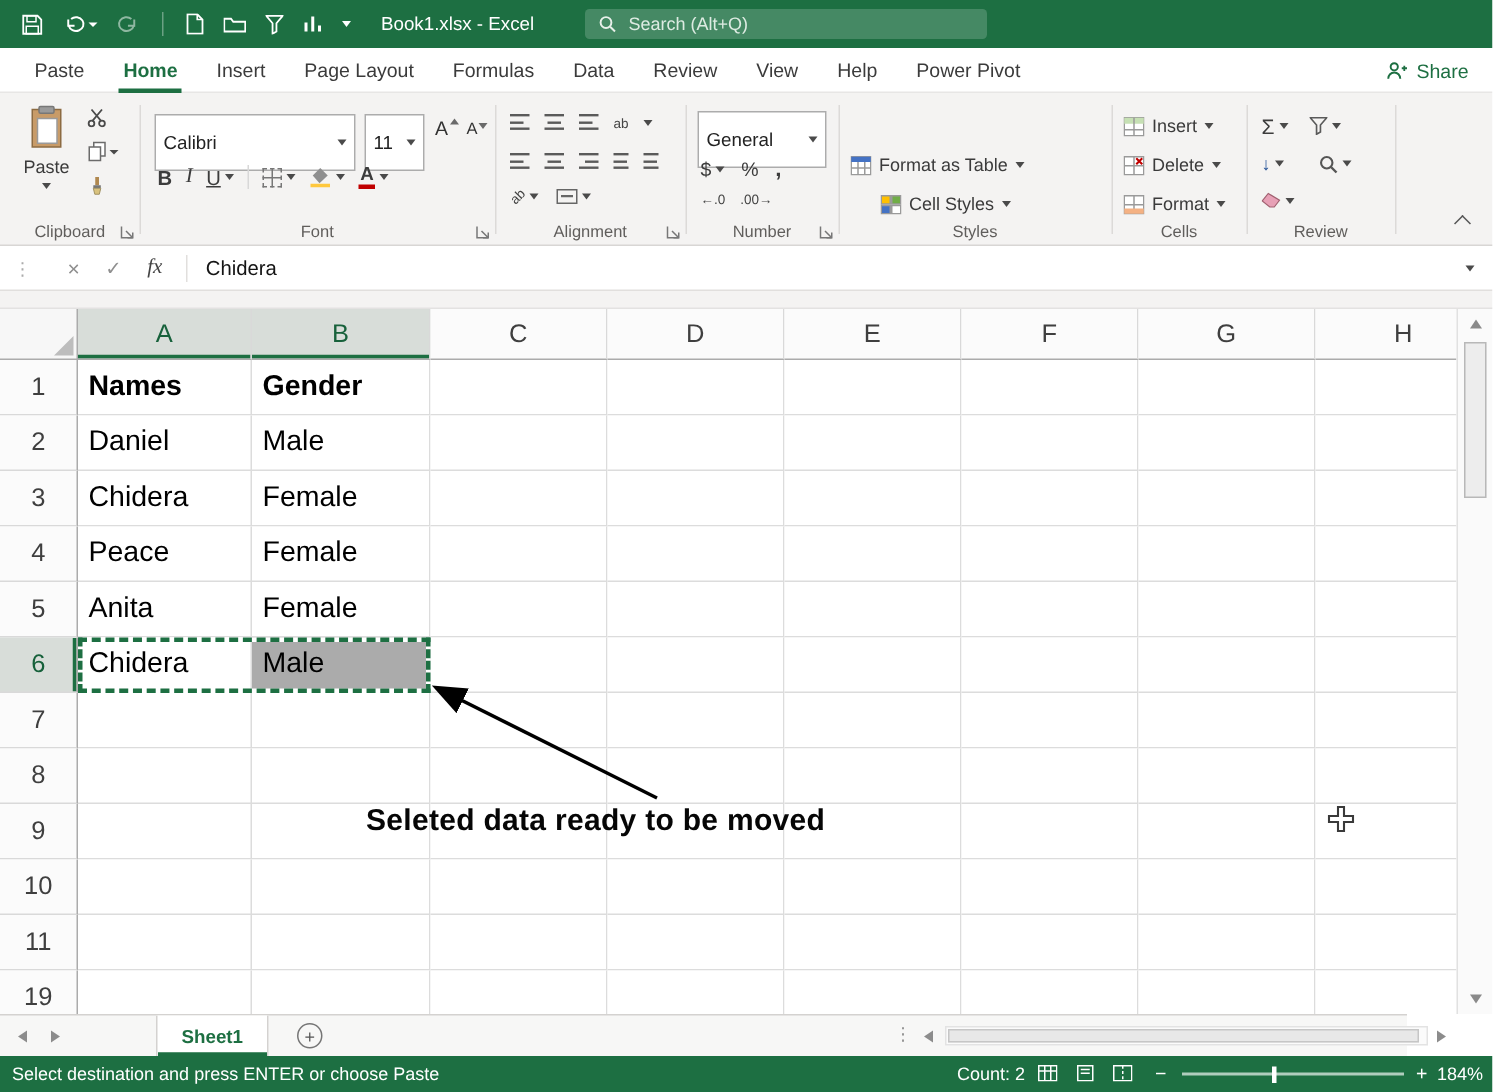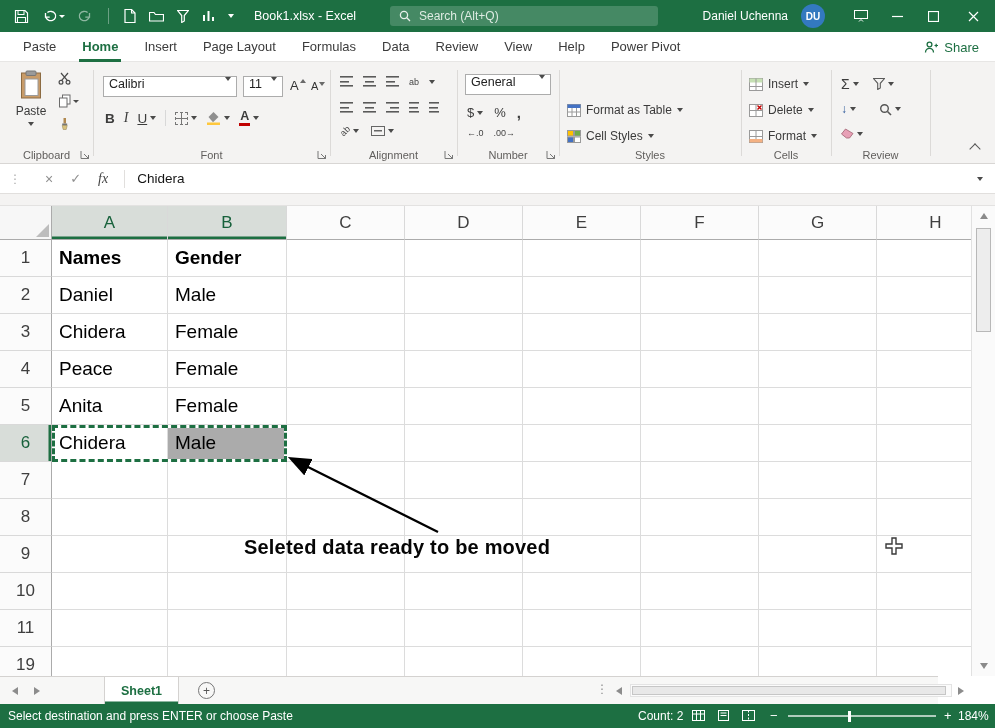--- a/index.html
+++ b/index.html
@@ -49,22 +49,22 @@
   #share{position:absolute;right:16px;top:0;height:30px;display:flex;align-items:center;gap:6px;
     color:#1D6F42;font-size:13px}
 
   
   #ribbon{position:absolute;top:62px;left:0;width:995px;height:102px;background:#F4F3F2;
     border-bottom:1px solid #D8D6D4}
   .gdiv{position:absolute;top:8px;height:86px;width:1px;background:#DCDAD8}
   .group{position:absolute;top:0;height:102px}
   .glabel{position:absolute;bottom:3px;left:0;width:100%;text-align:center;font-size:11px;color:#605E5C}
   .launcher{position:absolute;right:3px;bottom:4px}
-  .combo{position:absolute;height:21px;background:#fff;border:1px solid #ACACAC;display:flex;
-    justify-content:space-between;padding:0 5px;font-size:12.5px;color:#222}
+  .combo{position:absolute;height:38px;background:#fff;border:1px solid #ACACAC;display:flex;
+    align-items:center;justify-content:space-between;padding:0 5px;font-size:12.5px;color:#222}
   .frow{position:absolute;display:flex;align-items:center;gap:9px}
   .vsep{width:1px;height:16px;background:#D8D8D8}
   .tbtn{display:inline-flex;align-items:center;gap:3px;color:#3c3c3c}
   .glyphB{font-weight:700;font-size:13.5px}
   .glyphI{font-style:italic;font-family:"Liberation Serif",serif;font-size:14px}
   .glyphU{text-decoration:underline;font-size:13.5px}
   .fontA{font-weight:700;font-size:12.5px;line-height:1;border-bottom:3px solid #C00000;padding:0 1px}
   .lines{display:inline-block;width:13px;height:11px;
     background-image:linear-gradient(#5a5a5a,#5a5a5a),linear-gradient(#5a5a5a,#5a5a5a),linear-gradient(#5a5a5a,#5a5a5a);
     background-repeat:no-repeat;background-size:13px 1.6px,9px 1.6px,13px 1.6px;
@@ -224,45 +224,20 @@
   <div id="tb-title">Book1.xlsx - Excel</div>
   <div id="tb-search">
     <span>
       <svg width="12" height="12">
           <circle cx="5" cy="5" r="3.6" fill="none" stroke="#E8F0EA" stroke-width="1.3"></circle>
           <line x1="7.8" y1="7.8" x2="11" y2="11" stroke="#E8F0EA" stroke-width="1.3"></line>
         </svg>
     </span>
     <span>Search (Alt+Q)</span>
   </div>
-  <div id="tb-right">
-    <span id="user-name">Daniel Uchenna</span>
-    <span id="avatar">DU</span>
-    <span class="winbtn">
-      <svg width="14" height="12">
-          <rect x="0.5" y="0.5" width="13" height="8" fill="none" stroke="#fff"></rect>
-          <path d="M5 11.5 l2-2 2 2" stroke="#fff" fill="none"></path>
-        </svg>
-    </span>
-    <span class="winbtn">
-      <svg width="11" height="11">
-          <line x1="0" y1="5.5" x2="11" y2="5.5" stroke="#fff" stroke-width="1.2"></line>
-        </svg>
-    </span>
-    <span class="winbtn">
-      <svg width="11" height="11">
-          <rect x="0.5" y="0.5" width="10" height="10" fill="none" stroke="#fff" stroke-width="1.2"></rect>
-        </svg>
-    </span>
-    <span class="winbtn" id="close-btn">
-      <svg width="11" height="11">
-          <path d="M1 1 L10 10 M10 1 L1 10" stroke="#fff" stroke-width="1.2"></path>
-        </svg>
-    </span>
-  </div>
 </div>
 
 <div id="tabrow">
   <div id="tab-strip" style="display:flex">
       <div class="tab">Paste</div>
       <div class="tab active">Home</div>
       <div class="tab">Insert</div>
       <div class="tab">Page Layout</div>
       <div class="tab">Formulas</div>
       <div class="tab">Data</div>
@@ -460,21 +435,21 @@
             <rect x="0.5" y="0.5" width="13" height="12" fill="#fff" stroke="#9a9a9a"></rect>
             <rect x="0.5" y="0.5" width="13" height="3.5" fill="#4472C4"></rect>
             <line x1="0.5" y1="8" x2="13.5" y2="8" stroke="#9a9a9a"></line>
             <line x1="5" y1="4" x2="5" y2="12.5" stroke="#9a9a9a"></line>
             <line x1="9.5" y1="4" x2="9.5" y2="12.5" stroke="#9a9a9a"></line>
           </svg>
         </span>
         <span class="slb">Format as Table</span>
         <span class="ct"></span>
       </div>
-      <div class="srow" style="top: 64px;">
+      <div class="srow" style="top: 64px; margin-left: 20px;">
         <span>
           <svg width="14" height="13">
             <rect x="0.5" y="0.5" width="6" height="5.5" fill="#FFC000" stroke="#9a9a9a"></rect>
             <rect x="7.5" y="0.5" width="6" height="5.5" fill="#70AD47" stroke="#9a9a9a"></rect>
             <rect x="0.5" y="7" width="6" height="5.5" fill="#4472C4" stroke="#9a9a9a"></rect>
             <rect x="7.5" y="7" width="6" height="5.5" fill="#fff" stroke="#9a9a9a"></rect>
           </svg>
         </span>
         <span class="slb">Cell Styles</span>
         <span class="ct"></span>

